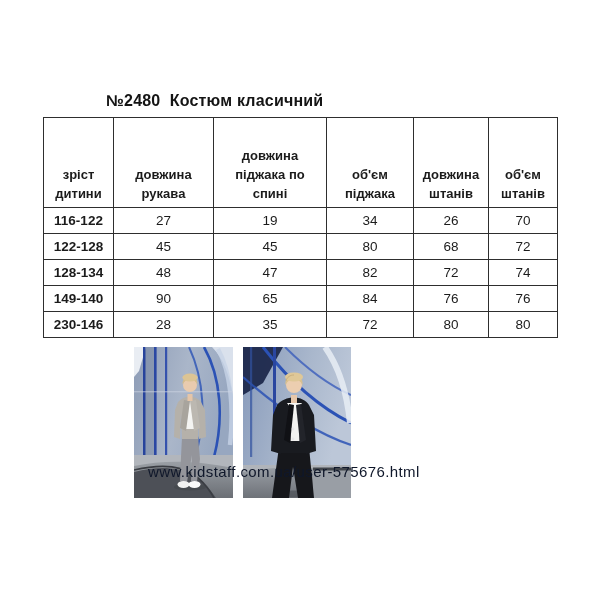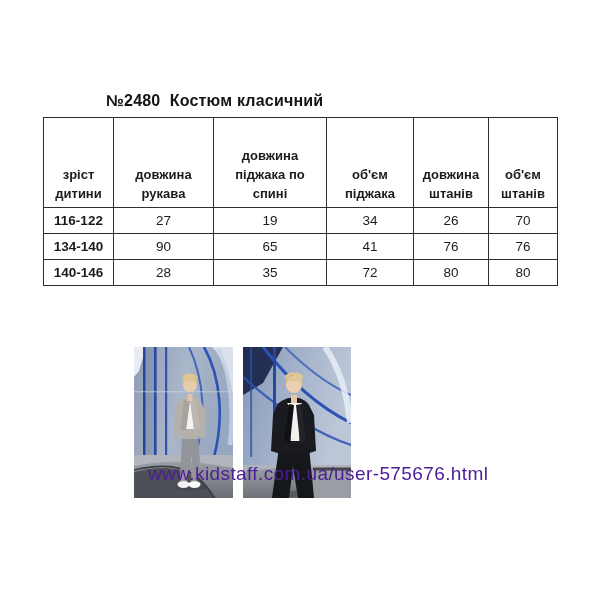--- a/index.html
+++ b/index.html
@@ -16,21 +16,21 @@
   .size-table th { height:90px; vertical-align:bottom; padding:0 2px 4px 2px;
                    font-size:13px; font-weight:bold; line-height:19px; white-space:pre-line; }
   .size-table td { height:26px; font-size:13.5px; font-weight:normal; vertical-align:middle; }
   .size-table td.rowlabel { font-weight:bold; font-size:13.5px; }
 
   .photo { position:absolute; top:347px; height:151px; overflow:hidden; }
   .photo-left  { left:134px; width:99px; }
   .photo-right { left:243px; width:108px; }
   .photo svg { display:block; width:100%; height:100%; }
 
-  .watermark { position:absolute; left:148px; top:463px; font-size:19px; color:#4c1d95;
+  .watermark { position:absolute; left:148px; top:463px; font-size:15px; color:#0f172a;
                letter-spacing:.4px; z-index:5; white-space:pre; }
 </style>
 </head>
 <body>
 
 <div class="canvas">
 
   <div class="title">№2480  Костюм класичний</div>
 
   <table class="size-table">
@@ -62,29 +62,45 @@
     <tbody>
       <tr>
         <td class="rowlabel">116-122</td>
         <td>27</td>
         <td>19</td>
         <td>34</td>
         <td>26</td>
         <td>70</td>
       </tr>
       <tr>
-        <td class="rowlabel">134-140</td>
+        <td class="rowlabel">122-128</td>
+        <td>45</td>
+        <td>45</td>
+        <td>80</td>
+        <td>68</td>
+        <td>72</td>
+      </tr>
+      <tr>
+        <td class="rowlabel">128-134</td>
+        <td>48</td>
+        <td>47</td>
+        <td>82</td>
+        <td>72</td>
+        <td>74</td>
+      </tr>
+      <tr>
+        <td class="rowlabel">149-140</td>
         <td>90</td>
         <td>65</td>
-        <td>41</td>
+        <td>84</td>
         <td>76</td>
         <td>76</td>
       </tr>
       <tr>
-        <td class="rowlabel">140-146</td>
+        <td class="rowlabel">230-146</td>
         <td>28</td>
         <td>35</td>
         <td>72</td>
         <td>80</td>
         <td>80</td>
       </tr>
     </tbody>
   </table>
 
   <div class="photo photo-left">

